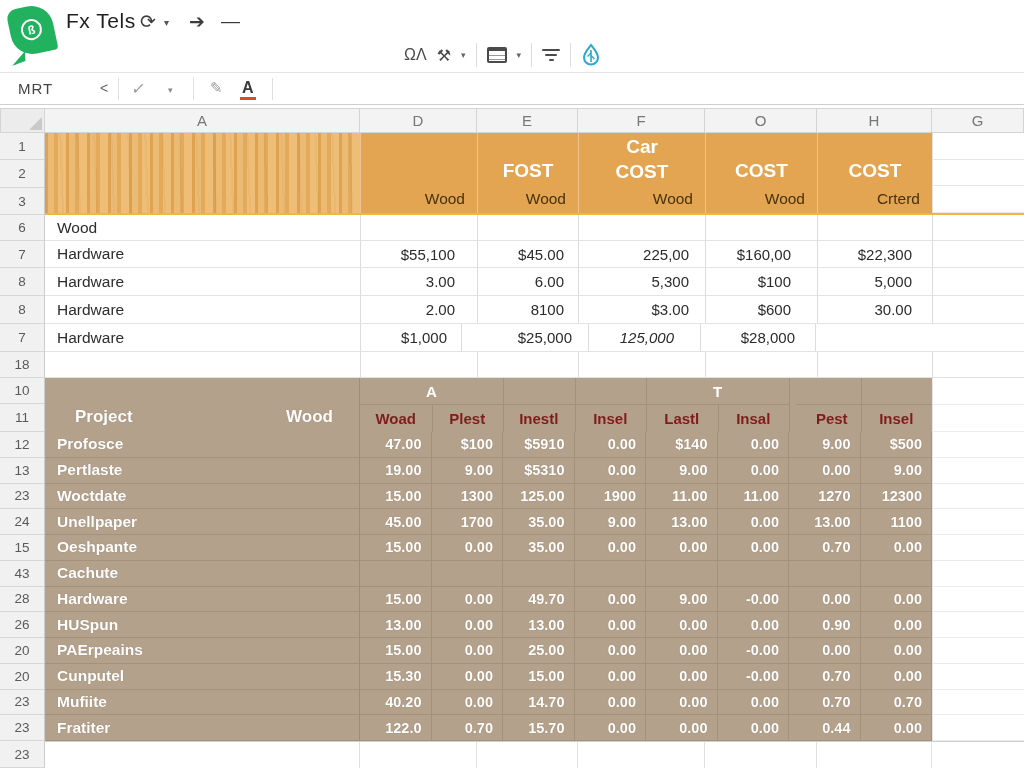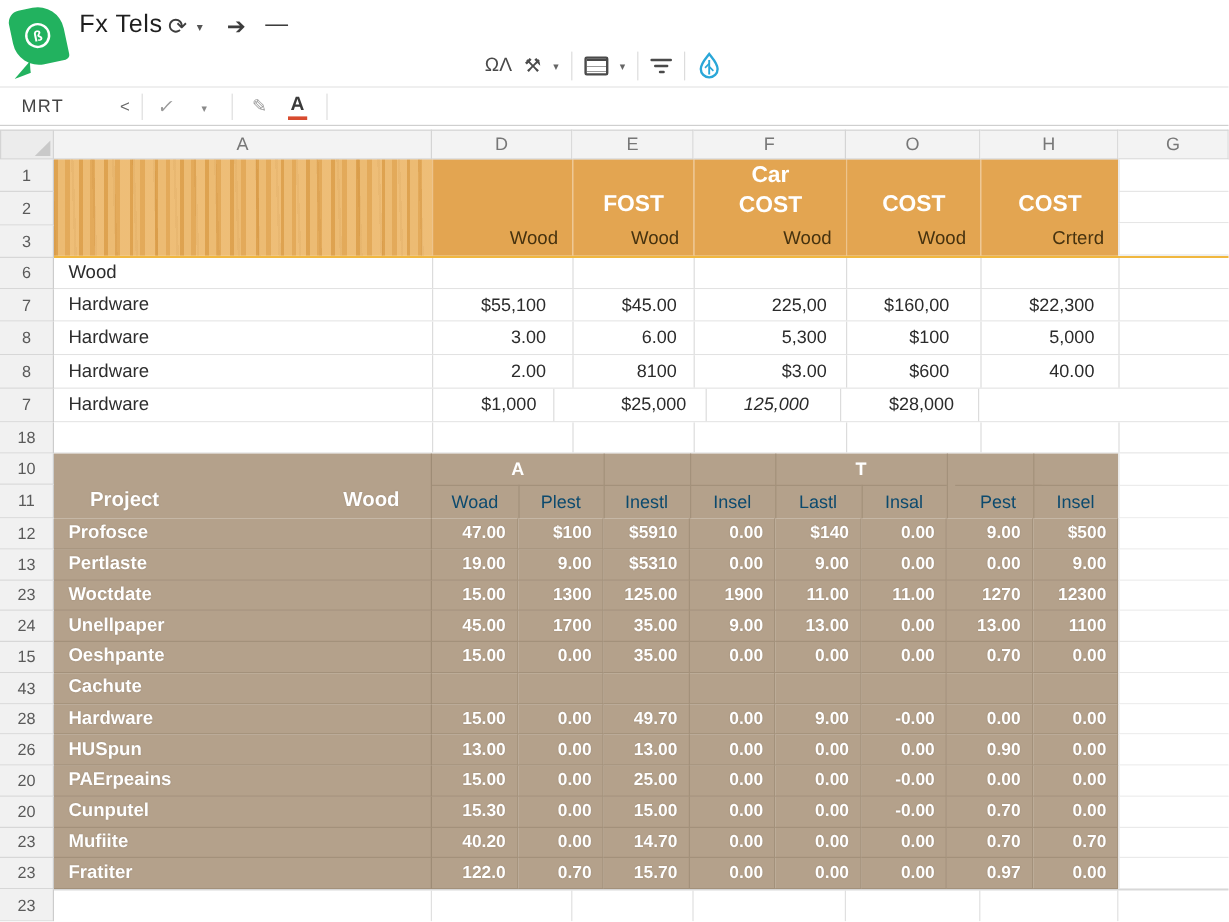--- a/index.html
+++ b/index.html
@@ -95,21 +95,21 @@
 
   
   .brown-header { position:absolute; left:0; top:245px; width:887px; height:54px; background:#b4a18b; display:flex; }
   .bh-corner { width:315px; display:flex; justify-content:space-between; align-items:flex-end;
     padding:0 26px 5px 30px; color:#fff; font-weight:bold; font-size:17px;
     text-shadow:0 0 1px rgba(80,60,40,0.4); border-right:1px solid #9e8c76; }
   .bh-cols { position:relative; width:572px; height:54px; }
   .bh-group { position:absolute; top:0; height:26px; color:#fff; font-weight:bold; font-size:15px;
     display:flex; align-items:center; justify-content:center; }
   .bh-sub { position:absolute; top:26px; height:28px; border-top:1px solid #a3917b;
-    color:#0c4a6e; font-weight:normal; font-size:15px; display:flex; align-items:center; justify-content:center; }
+    color:#7f1d1d; font-weight:bold; font-size:15px; display:flex; align-items:center; justify-content:center; }
   .bh-vline { position:absolute; width:1px; background:#a3917b; }
   .brown-hdr-g { position:absolute; left:887px; top:245px; width:92px; height:54px; background:#fff; border-left:none; }
   .brown-hdr-g div { height:27px; border-bottom:1px solid #ececec; border-left:1px solid #e6e6e6;}
 
   .brown-rows { position:absolute; left:0; top:299px; width:979px; }
   .b-row { display:flex; width:979px; height:25.75px; }
   .b-label { width:315px; background:#b4a18b; border-bottom:1px solid #a3917b; border-right:1px solid #9e8c76;
     color:#fff; font-weight:bold; font-size:15.5px; padding-left:12px; display:flex; align-items:center;
     text-shadow:0 0 1px rgba(80,60,40,0.4); }
   .b-num { width:71.5px; background:#b4a18b; border-bottom:1px solid #a3917b; border-right:1px solid #a3917b;
@@ -273,21 +273,21 @@
           <div class="w-num" style="width: 112px; padding-right: 26px;">$100</div>
           <div class="w-num" style="width: 115px; padding-right: 20px;">5,000</div>
           <div class="w-g"></div>
         </div>
         <div class="w-row" style="height: 28px;">
           <div class="w-label">Hardware</div>
           <div class="w-num" style="width: 117px; padding-right: 22px;">2.00</div>
           <div class="w-num" style="width: 101px; padding-right: 14px;">8100</div>
           <div class="w-num" style="width: 127px; padding-right: 16px;">$3.00</div>
           <div class="w-num" style="width: 112px; padding-right: 26px;">$600</div>
-          <div class="w-num" style="width: 115px; padding-right: 20px;">40.00</div>
+          <div class="w-num" style="width: 115px; padding-right: 20px;">30.00</div>
           <div class="w-g"></div>
         </div>
         <div class="w-row" style="height: 28px;">
           <div class="w-label">Hardware</div>
           <div class="w-num" style="width: 101px; padding-right: 14px;">$1,000</div>
           <div class="w-num" style="width: 127px; padding-right: 16px;">$25,000</div>
           <div class="w-num" style="width: 112px; padding-right: 26px; font-style: italic;">125,000</div>
           <div class="w-num" style="width: 115px; padding-right: 20px;">$28,000</div>
           <div class="w-g"></div>
         </div>
@@ -466,21 +466,21 @@
           <div class="b-g"></div>
         </div>
         <div class="b-row">
           <div class="b-label">Fratiter</div>
           <div class="b-num">122.0</div>
           <div class="b-num">0.70</div>
           <div class="b-num">15.70</div>
           <div class="b-num">0.00</div>
           <div class="b-num">0.00</div>
           <div class="b-num">0.00</div>
-          <div class="b-num">0.97</div>
+          <div class="b-num">0.44</div>
           <div class="b-num">0.00</div>
           <div class="b-g"></div>
         </div>
       </div>
 
     <div class="bottom-row" id="bottomRow">
         <div class="bt-cell" style="width: 315px;"></div>
         <div class="bt-cell" style="width: 117px;"></div>
         <div class="bt-cell" style="width: 101px;"></div>
         <div class="bt-cell" style="width: 127px;"></div>

